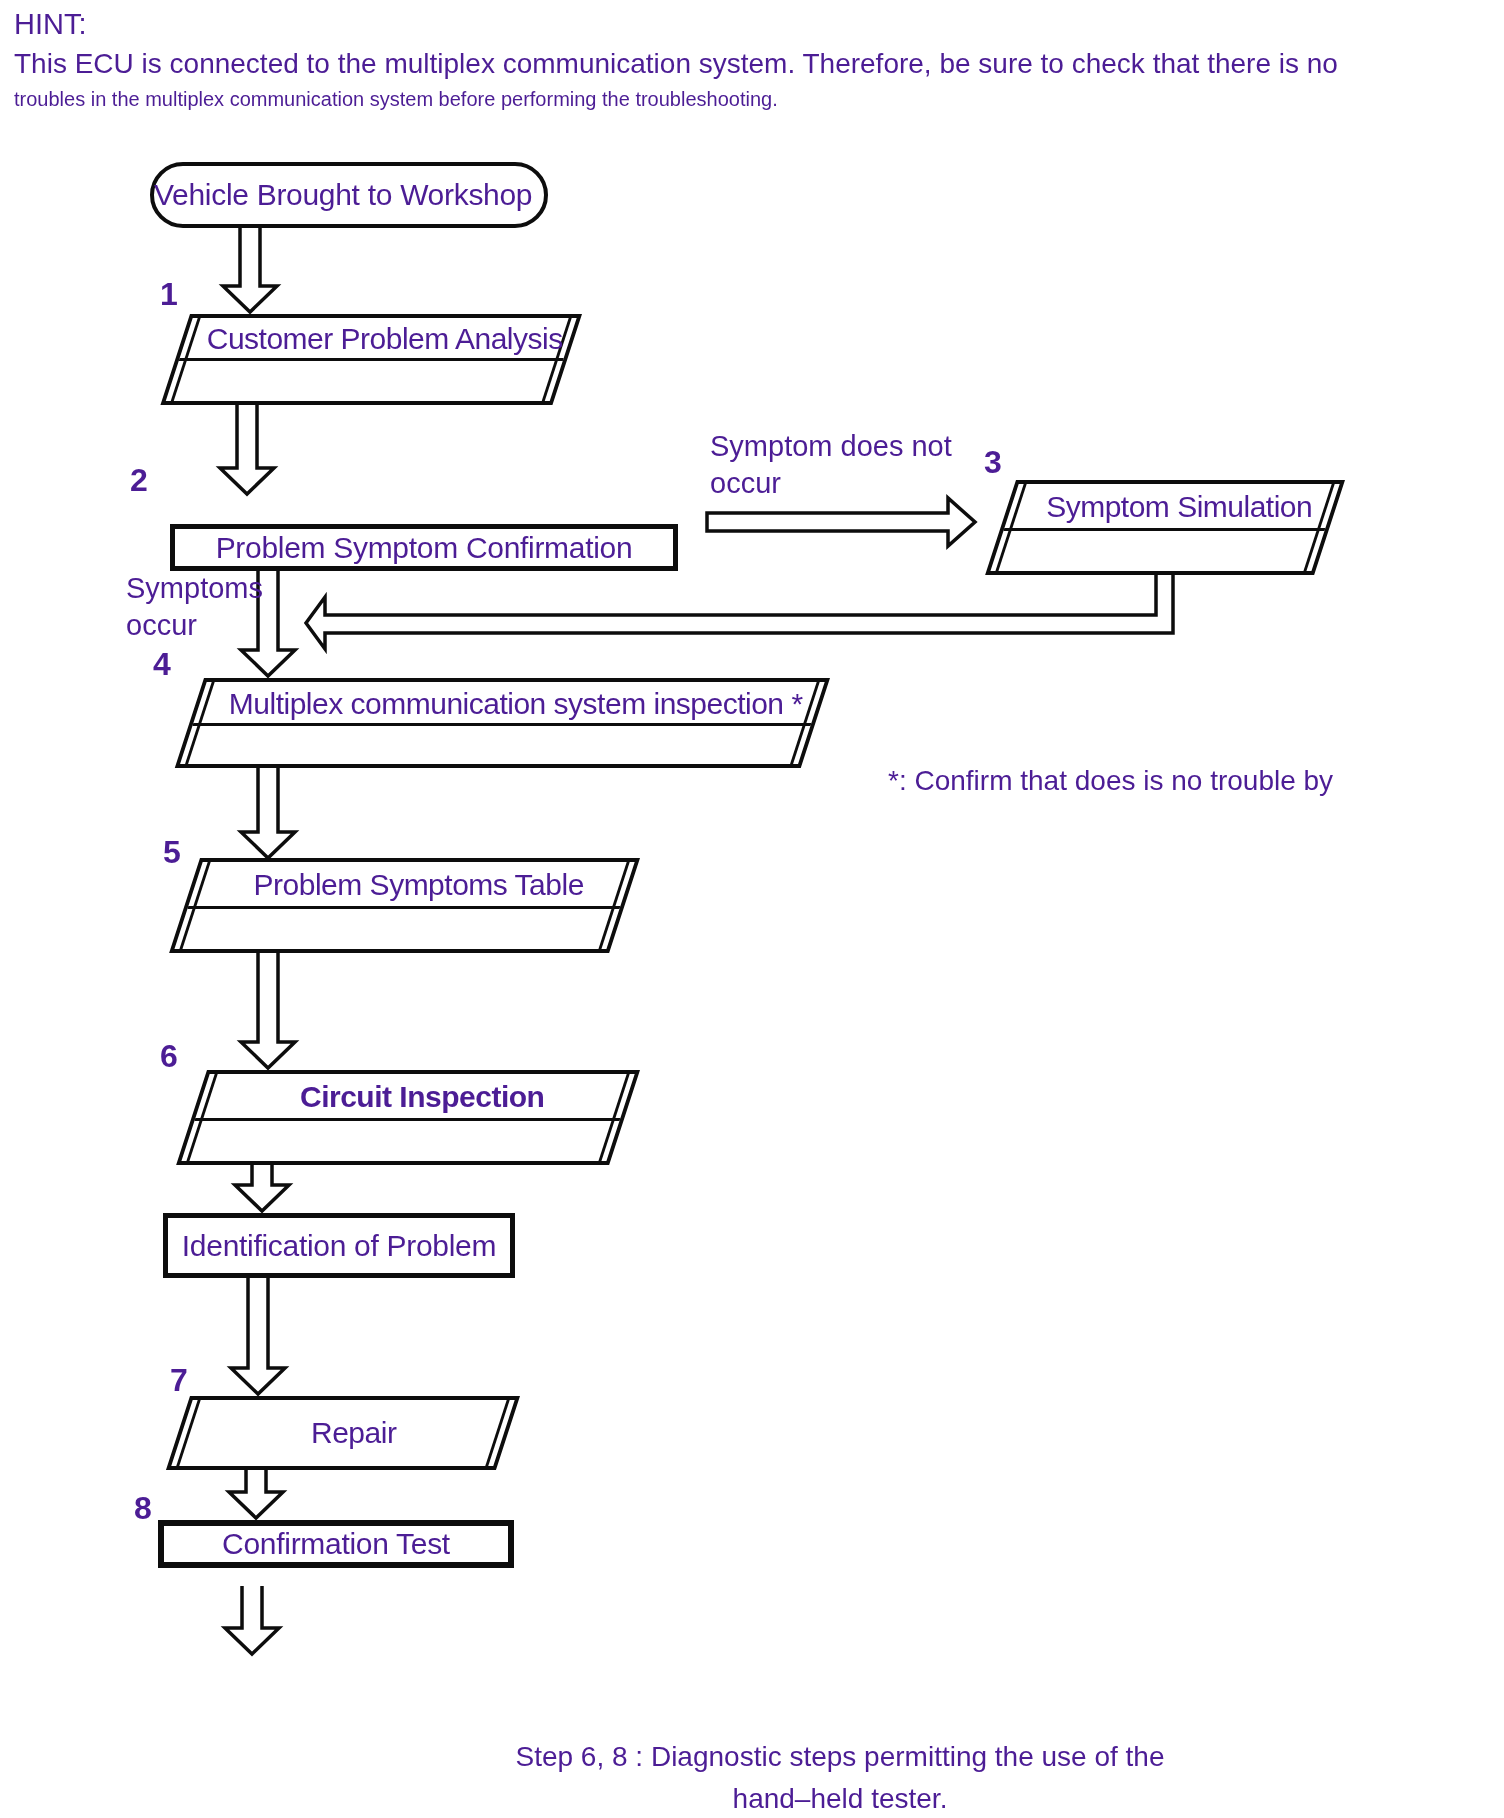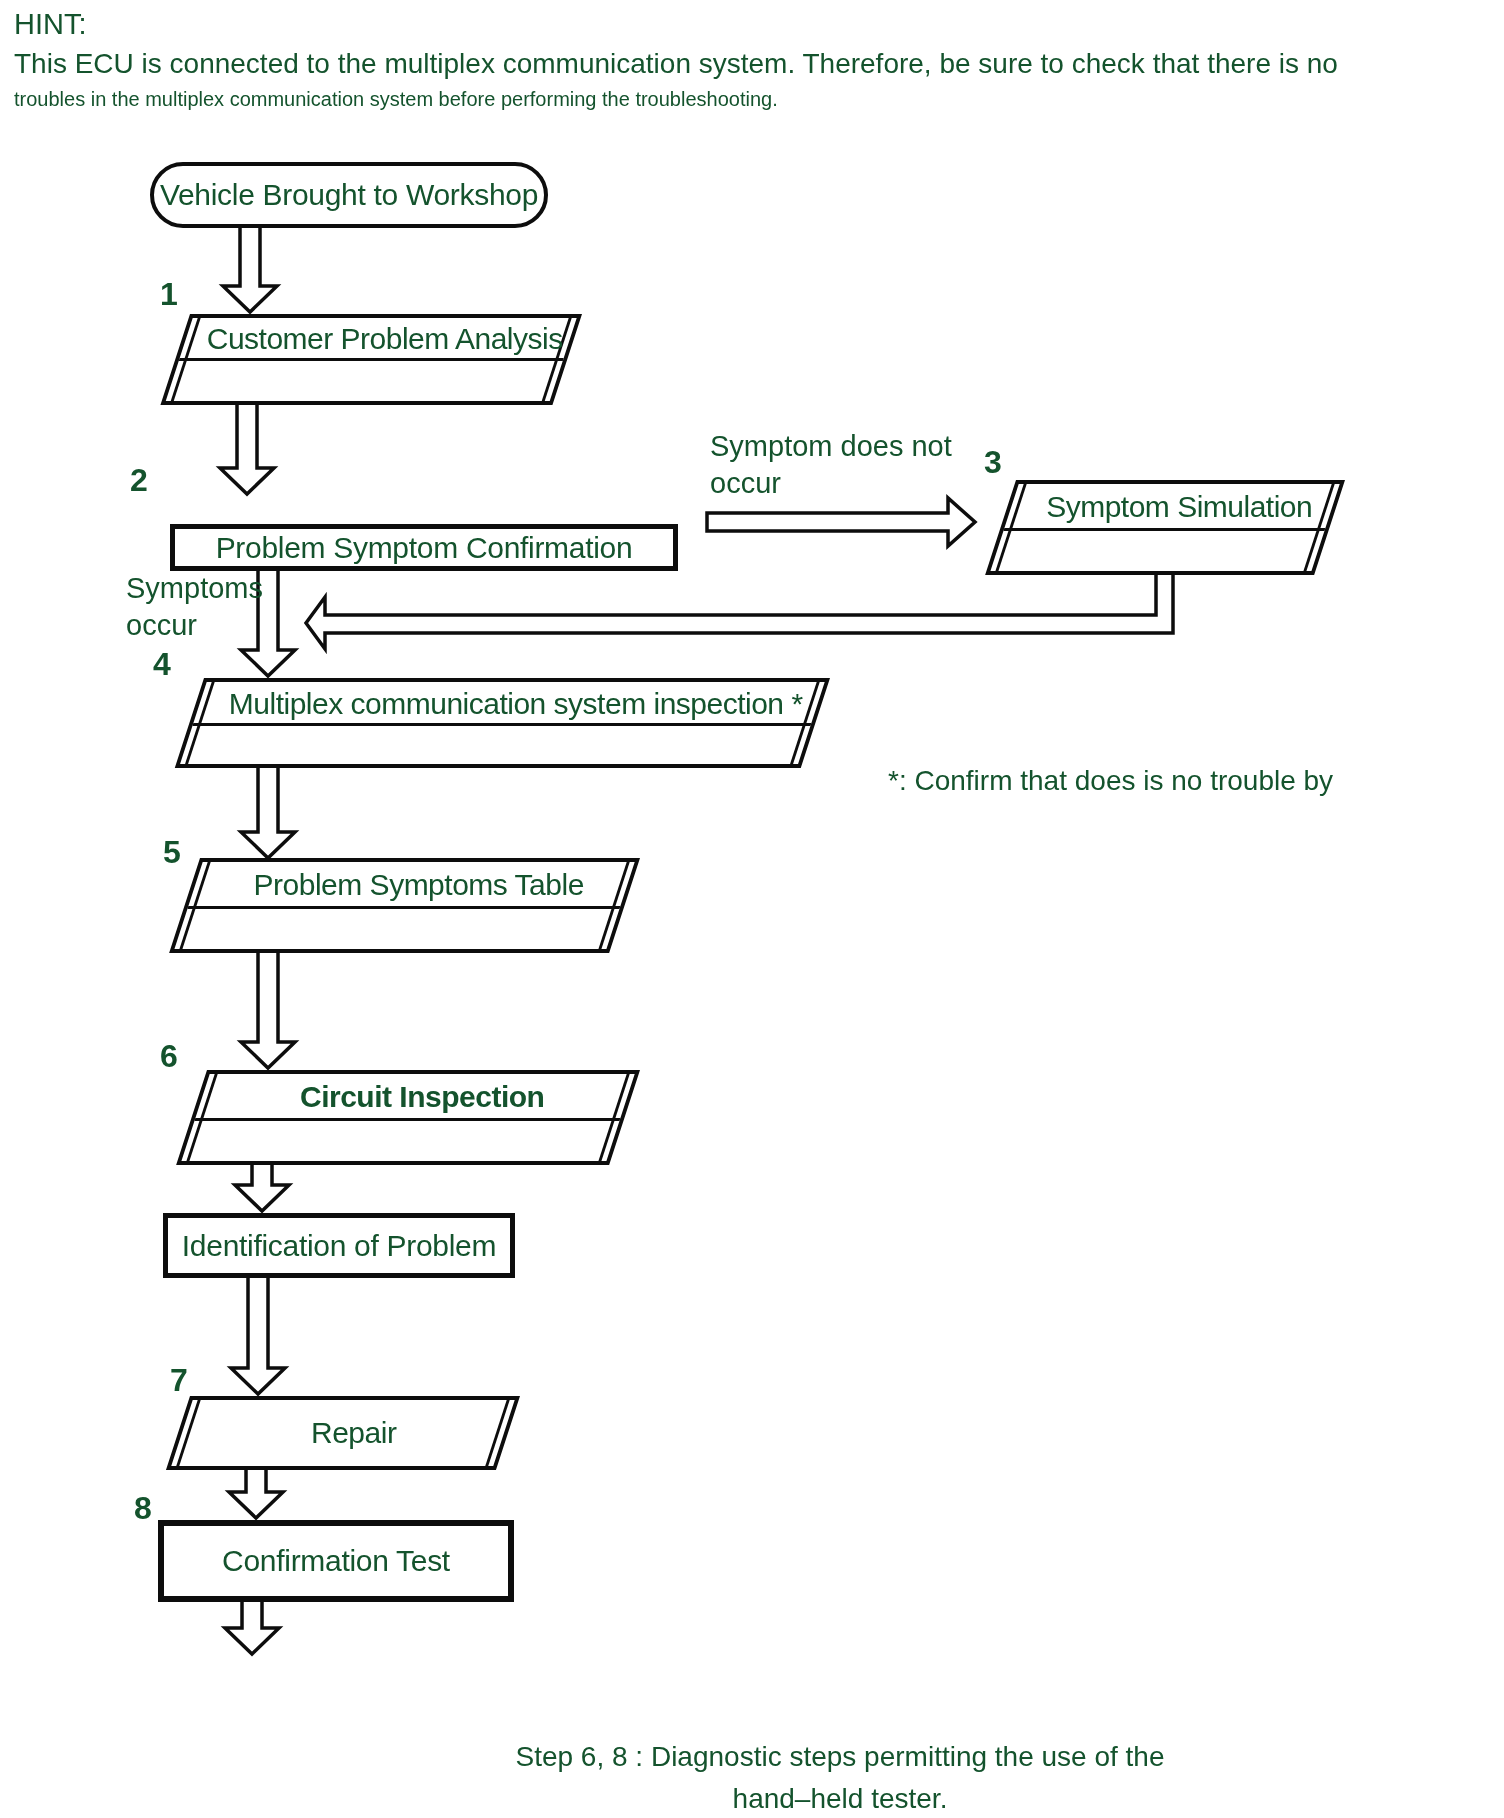--- a/index.html
+++ b/index.html
@@ -1,37 +1,37 @@
 <!DOCTYPE html>
 <html><head>
 <meta charset="utf-8">
 <style>
   html,body{margin:0;padding:0;background:#e8e8e8;}
   .page{
     position:relative;
     width:1504px;height:1818px;
     background:#ffffff;
     font-family:"Liberation Sans", sans-serif;
-    color:#14532d;
+    color:#4c1d95;
     overflow:hidden;
     margin:0 auto;
   }
   .txt{position:absolute;white-space:nowrap;}
   
   .hint-label{left:14px;top:8px;font-size:29px;}
   .hint-l1{left:14px;top:48px;font-size:28px;}
   .hint-l2{left:14px;top:88px;font-size:20px;}
 
   
   .arrows{position:absolute;left:0;top:0;z-index:1;}
   .arrows path{fill:#ffffff;stroke:#0d0d0d;stroke-width:3.5;stroke-linejoin:miter;}
 
   
   .node{position:absolute;z-index:2;box-sizing:border-box;background:#fff;}
-  .pill{border:4px solid #0d0d0d;border-radius:36px;display:flex;align-items:center;justify-content:center;font-size:30px;letter-spacing:-0.3px;}
+  .pill{border:4px solid #0d0d0d;border-radius:36px;display:flex;align-items:center;justify-content:flex-start;font-size:30px;letter-spacing:-0.3px;}
   .rect{border:5px solid #0d0d0d;display:flex;align-items:center;justify-content:center;font-size:30px;letter-spacing:-0.3px;}
   .para{border:4px solid #0d0d0d;transform:skewX(-18deg);transform-origin:0 0;}
   .para .dbl{position:absolute;left:5px;right:5px;top:0;bottom:0;border-left:3px solid #0d0d0d;border-right:3px solid #0d0d0d;pointer-events:none;}
   .para .divider{position:absolute;left:0;right:0;height:0;border-top:3px solid #0d0d0d;}
   .para .plabel{position:absolute;left:0;right:0;top:0;transform:skewX(18deg);transform-origin:0 0;text-align:center;font-size:30px;letter-spacing:-0.5px;}
   .stepnum{position:absolute;z-index:3;font-size:32px;font-weight:bold;}
 
   
   #start{left:150px;top:162px;width:398px;height:66px;}
   #p1{left:190px;top:314px;width:392px;height:91px;}
@@ -41,21 +41,21 @@
   #p3 .divider{top:44px;} #p3 .plabel{height:46px;line-height:46px;}
   #p4{left:204px;top:678px;width:626px;height:90px;}
   #p4 .divider{top:41px;} #p4 .plabel{height:43px;line-height:43px;}
   #p5{left:200px;top:858px;width:440px;height:95px;}
   #p5 .divider{top:44px;} #p5 .plabel{height:46px;line-height:46px;}
   #p6{left:207px;top:1070px;width:433px;height:95px;}
   #p6 .divider{top:44px;} #p6 .plabel{height:46px;line-height:46px;font-weight:bold;}
   #rident{left:163px;top:1213px;width:352px;height:65px;}
   #p7{left:190px;top:1396px;width:330px;height:74px;}
   #p7 .plabel{height:66px;line-height:66px;}
-  #r8{left:158px;top:1520px;width:356px;height:82px;border-width:6px;}
+  #r8{left:158px;top:1520px;width:356px;height:48px;border-width:6px;}
   #end{left:158px;top:1656px;width:200px;height:66px;border-radius:34px;}
 
   #n1{left:160px;top:276px;} #n2{left:130px;top:462px;}
   #n3{left:984px;top:444px;} #n4{left:153px;top:646px;}
   #n5{left:163px;top:834px;} #n6{left:160px;top:1038px;}
   #n7{left:170px;top:1362px;} #n8{left:134px;top:1490px;}
 
   
   .side{position:absolute;z-index:2;font-size:29px;line-height:37px;}
   #lbl-sdn{left:710px;top:428px;}

